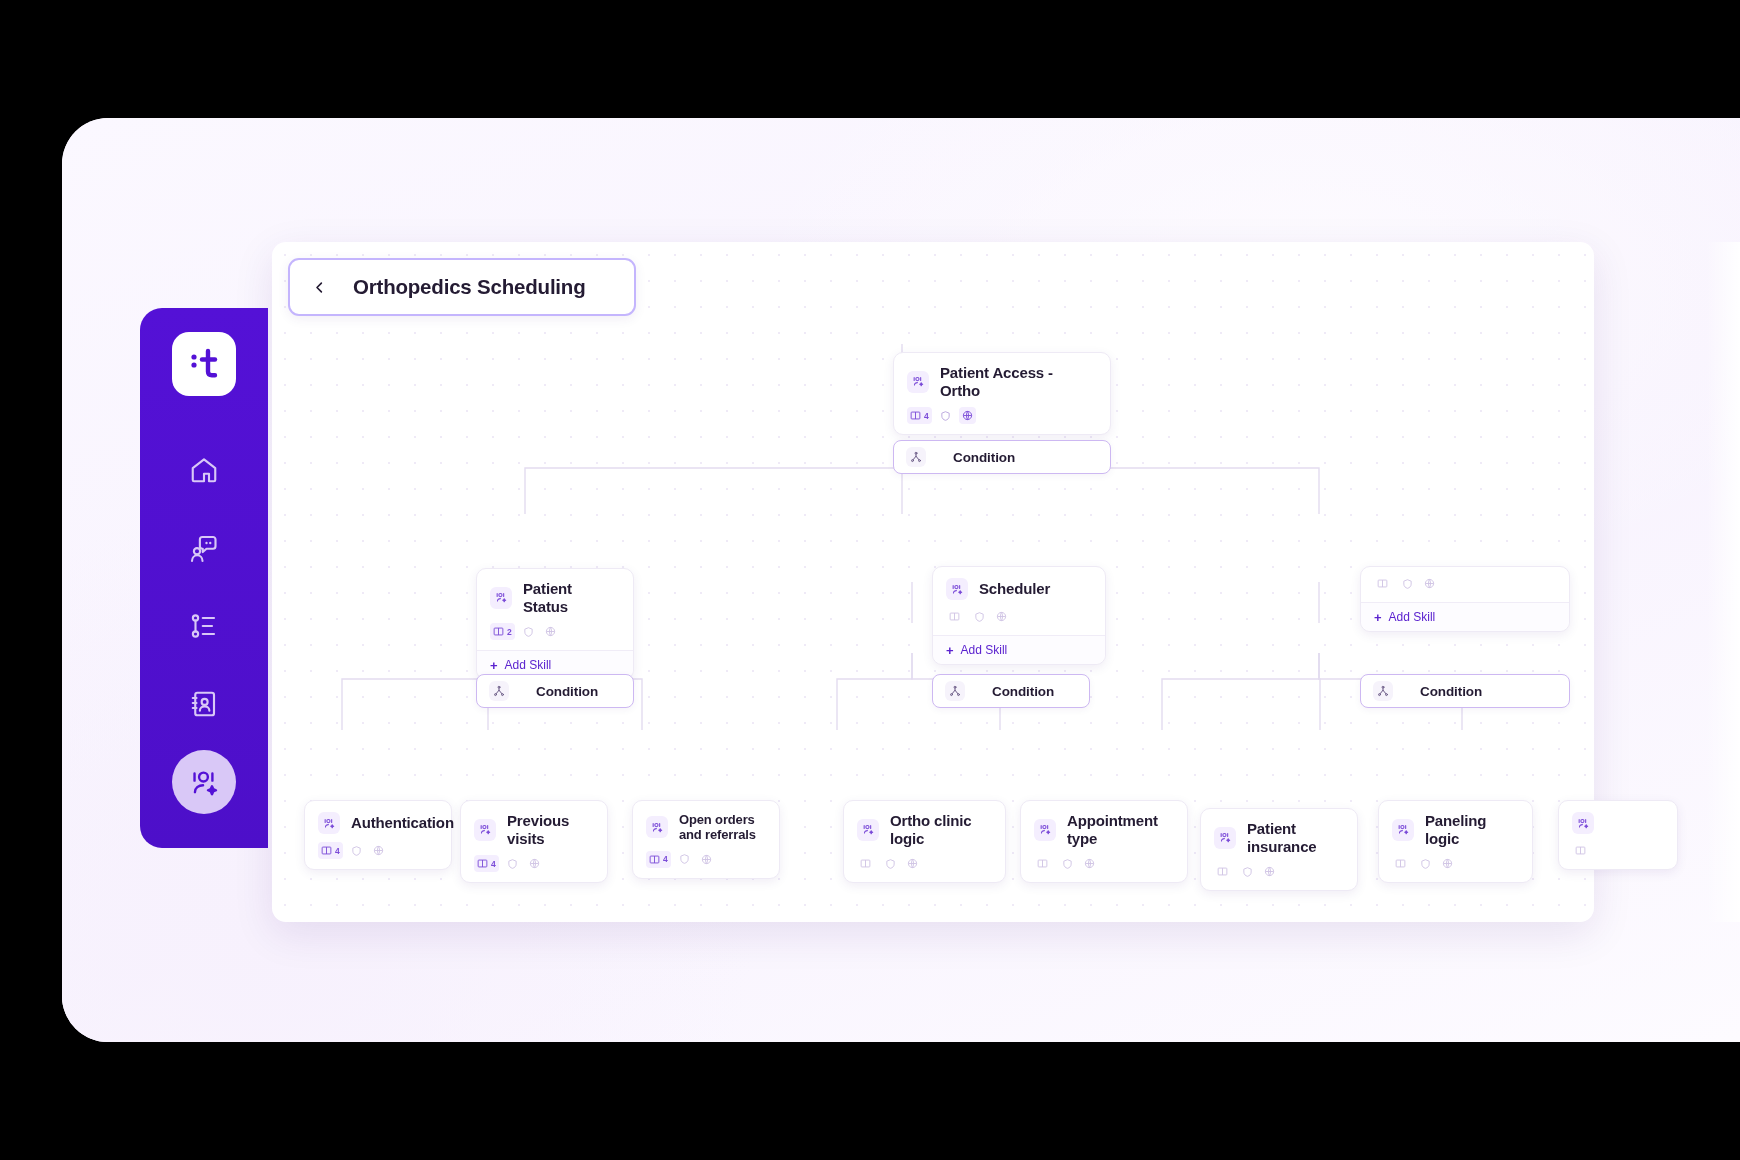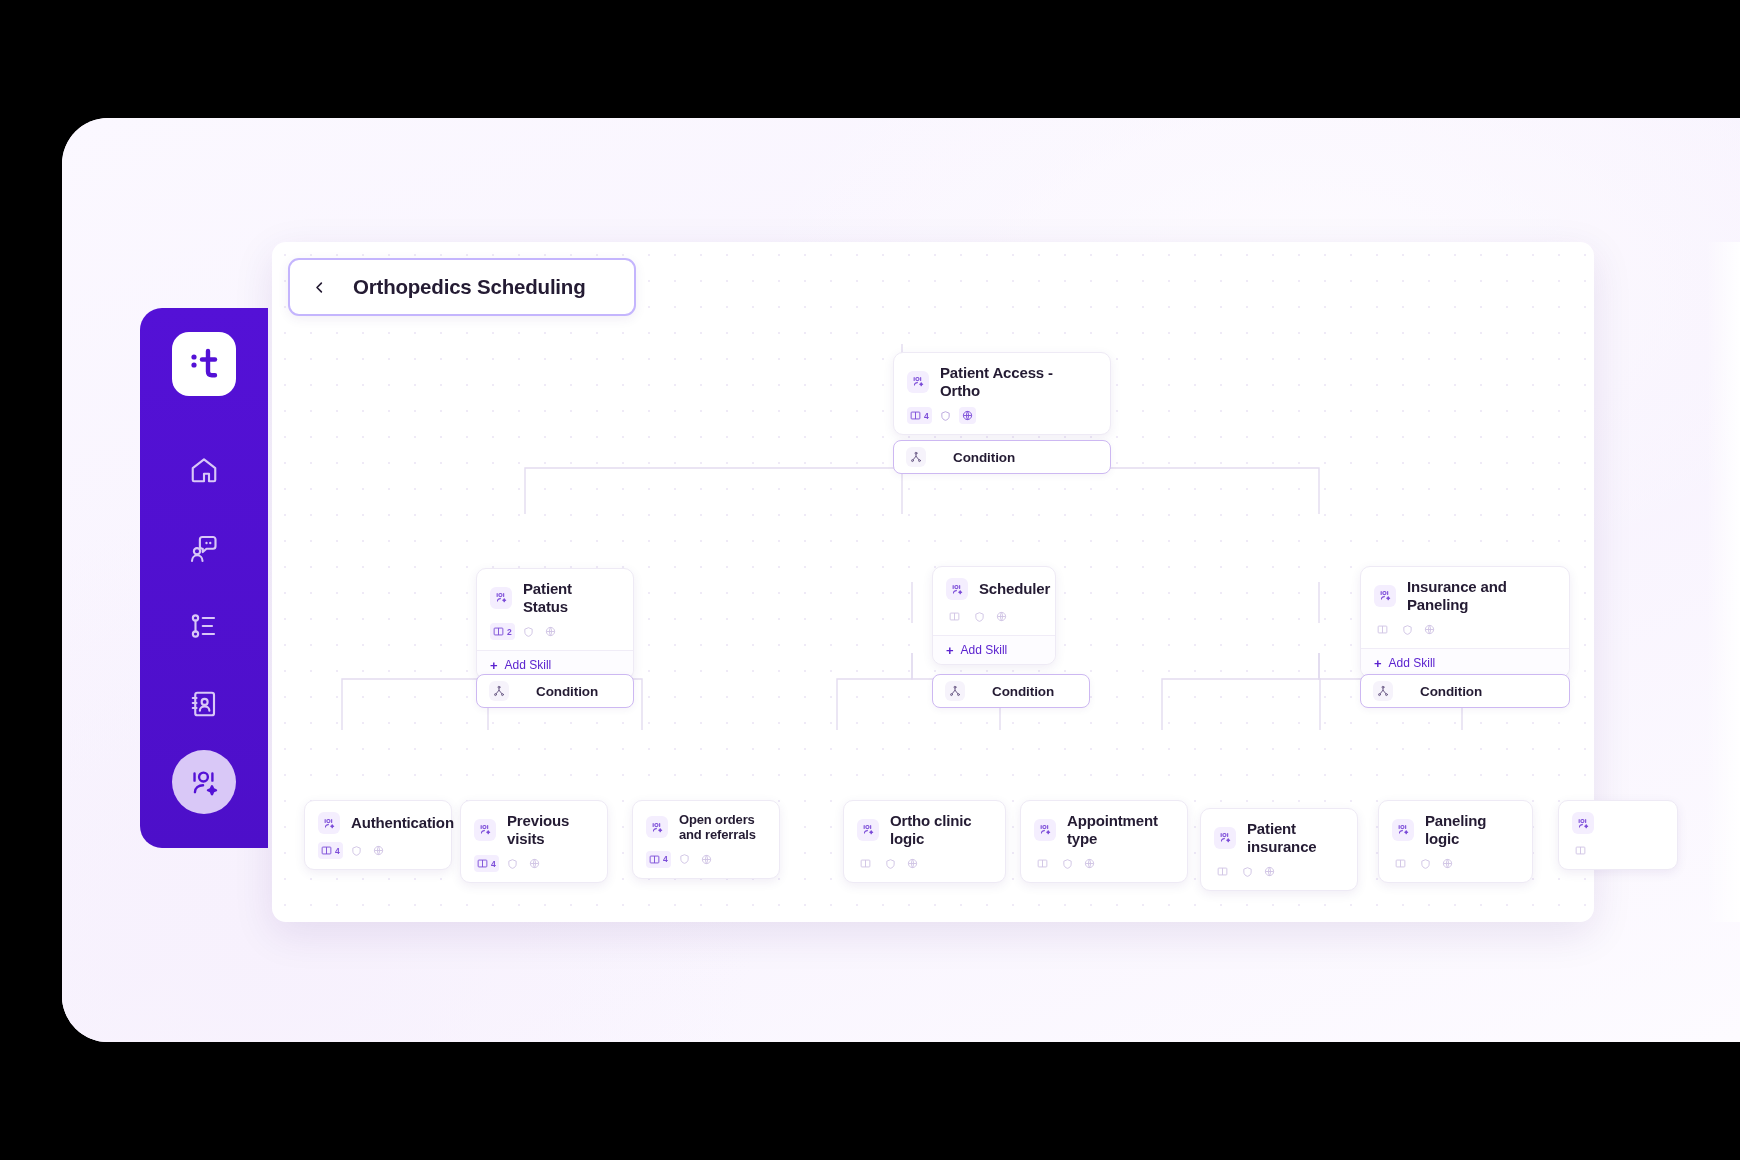--- a/index.html
+++ b/index.html
@@ -289,21 +289,21 @@
       <svg width="12" height="12" viewBox="0 0 24 24" fill="none" stroke="#6b5b86" stroke-width="2" stroke-linecap="round" stroke-linejoin="round">
         <circle cx="12" cy="4.4" r="1.9"></circle>
           <circle cx="5" cy="19.2" r="1.9"></circle>
           <circle cx="19" cy="19.2" r="1.9"></circle>
         <path d="M12 6.3v4.2M12 10.5 6.2 17.4M12 10.5l5.8 6.9"></path>
       </svg>
     </span>
     <span class="ct">Condition</span>
   </div>
 
-  <div class="node" style="left:932px;top:566px;width:124px;">
+  <div class="node" style="left:932px;top:566px;width:174px;">
     <div class="hd">
       <span class="sq">
         <svg width="13" height="13" viewBox="0 0 24 24" fill="none" stroke="#7b4bd8" stroke-width="2" stroke-linecap="round" stroke-linejoin="round">
           <circle cx="10" cy="7.5" r="3"></circle>
             <path d="M4 4.6v5.6M16 4.6v5.6"></path>
           <path d="M4.6 18.6c0-2.8 2.4-4.6 5.4-4.6"></path>
           <path d="M17 14.4l.8 1.9 1.9.8-1.9.8-.8 1.9-.8-1.9-1.9-.8 1.9-.8z" fill="#7b4bd8"></path>
         </svg>
       </span>
       <span class="nm">Scheduler</span>
@@ -340,31 +340,20 @@
         <circle cx="12" cy="4.4" r="1.9"></circle>
           <circle cx="5" cy="19.2" r="1.9"></circle>
           <circle cx="19" cy="19.2" r="1.9"></circle>
         <path d="M12 6.3v4.2M12 10.5 6.2 17.4M12 10.5l5.8 6.9"></path>
       </svg>
     </span>
     <span class="ct">Condition</span>
   </div>
 
   <div class="node" style="left:1360px;top:566px;width:210px;">
-    <div class="hd">
-      <span class="sq">
-        <svg width="13" height="13" viewBox="0 0 24 24" fill="none" stroke="#7b4bd8" stroke-width="2" stroke-linecap="round" stroke-linejoin="round">
-          <circle cx="10" cy="7.5" r="3"></circle>
-            <path d="M4 4.6v5.6M16 4.6v5.6"></path>
-          <path d="M4.6 18.6c0-2.8 2.4-4.6 5.4-4.6"></path>
-          <path d="M17 14.4l.8 1.9 1.9.8-1.9.8-.8 1.9-.8-1.9-1.9-.8 1.9-.8z" fill="#7b4bd8"></path>
-        </svg>
-      </span>
-      <span class="nm">Insurance and Paneling</span>
-    </div>
     <div class="meta">
       <span class="chip">
         <svg width="11" height="11" viewBox="0 0 24 24" fill="none" stroke="#cfc3e4" stroke-width="2">
           <rect x="2.5" y="4.5" width="19" height="15" rx="1.6"></rect>
             <path d="M12 4.5v15"></path>
         </svg>
         <span class="ct"></span>
       </span>
       <span class="chip">
         <svg width="11" height="12" viewBox="0 0 24 24" fill="none" stroke="#cfc3e4" stroke-width="2">

